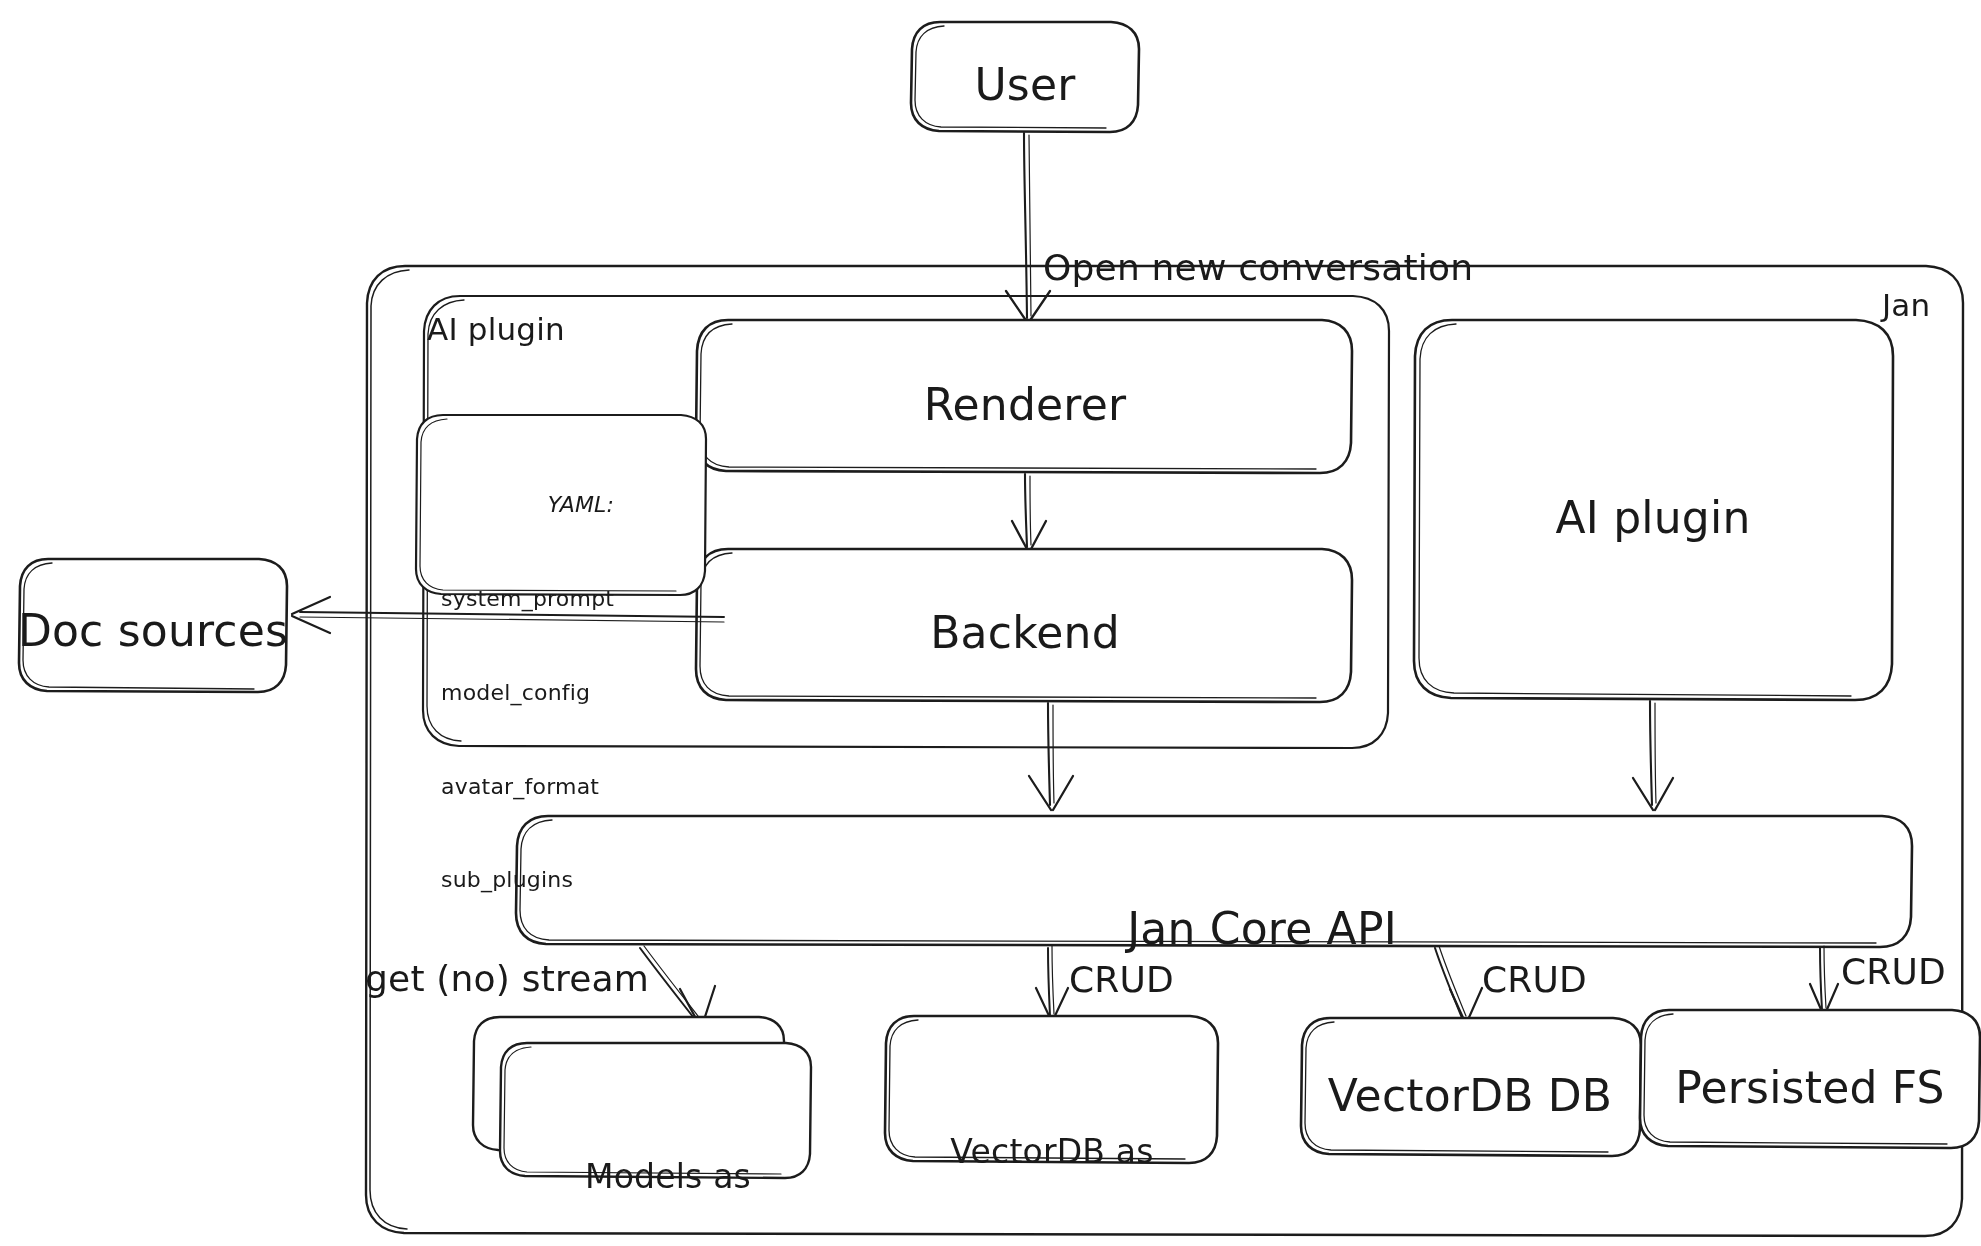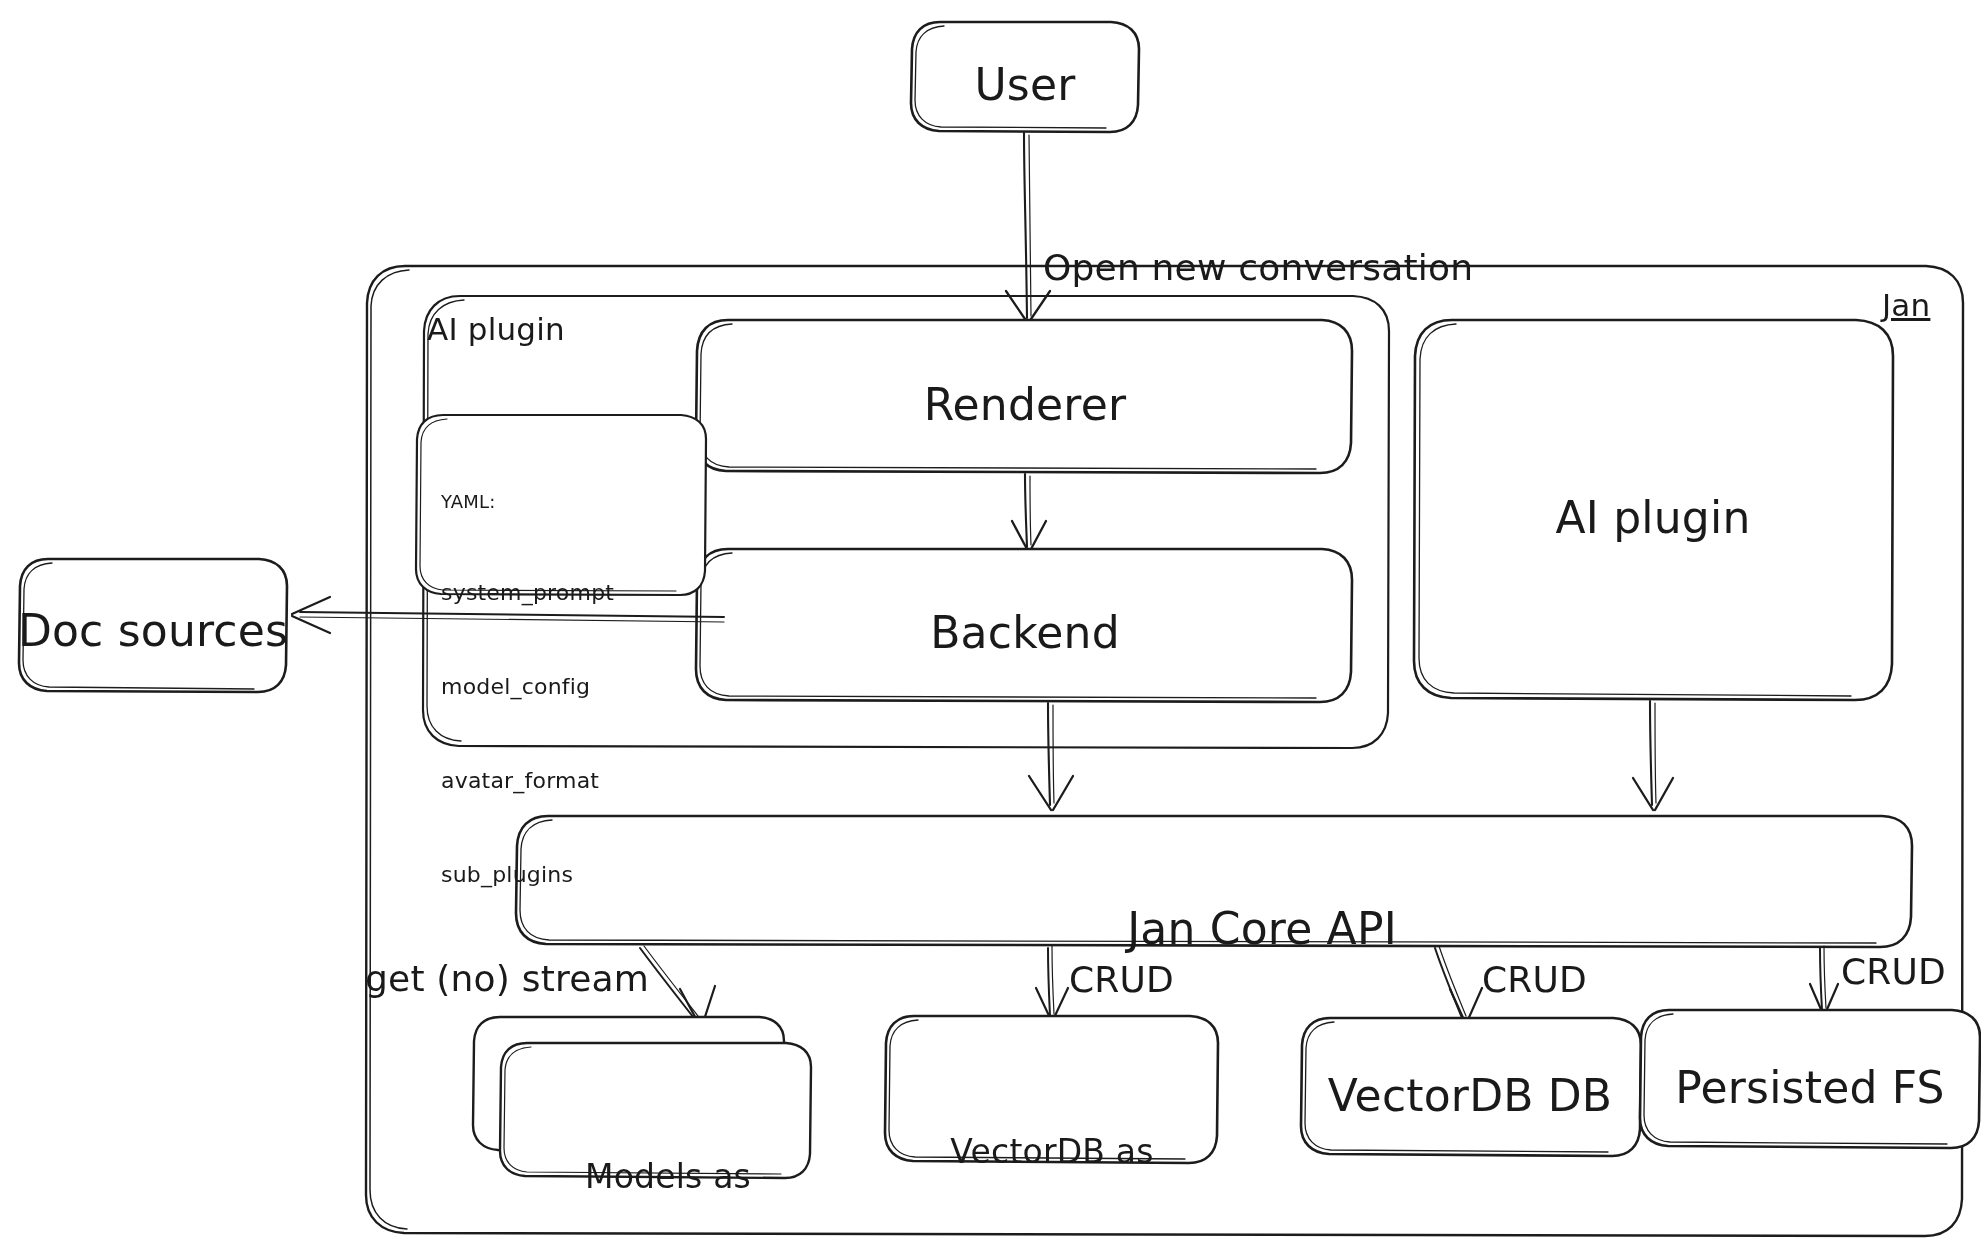--- a/index.html
+++ b/index.html
@@ -55,21 +55,23 @@
     font-size: 31px;
   }
   .edge-label {
     font-size: 36px;
   }
   .yaml-text {
     font-size: 22px;
     line-height: 1.42;
   }
   .yaml-head {
-    font-size: 18px;
+    font-size: 22px;
+    font-style: italic;
+    text-align: right;
   }
 </style>
 </head>
 <body>
 
 <div id="canvas-root">
 
   <svg class="diagram" viewBox="0 0 1981 1246" xmlns="http://www.w3.org/2000/svg">
 
     <g>
@@ -354,21 +356,21 @@
         L 1980,1037
         C 1980,1020 1969,1011 1952,1010
         Z"></path>
       <path class="stroke" stroke-width="1.3" d="
         M 1673,1014 C 1656,1015 1646,1024 1645,1040 L 1644,1115
         C 1644,1131 1654,1141 1670,1142 L 1947,1144"></path>
     </g>
 
   </svg>
 
-  <div class="tx container-label" style="left:1882px; top:287px;text-decoration:underline;">Jan</div>
+  <div class="tx container-label" style="left:1882px; top:287px;">Jan</div>
 
   <div class="tx container-label" style="left:427px; top:311px;">AI plugin</div>
 
   <div class="tx tx-center node-label" style="left:1025px; top:58px;">User</div>
 
   <div class="tx tx-center node-label" style="left:1025px; top:378px;">Renderer</div>
 
   <div class="tx tx-center node-label" style="left:1025px; top:606px;">Backend</div>
 
   <div class="tx tx-center node-label" style="left:1653px; top:491px;">AI plugin</div>

